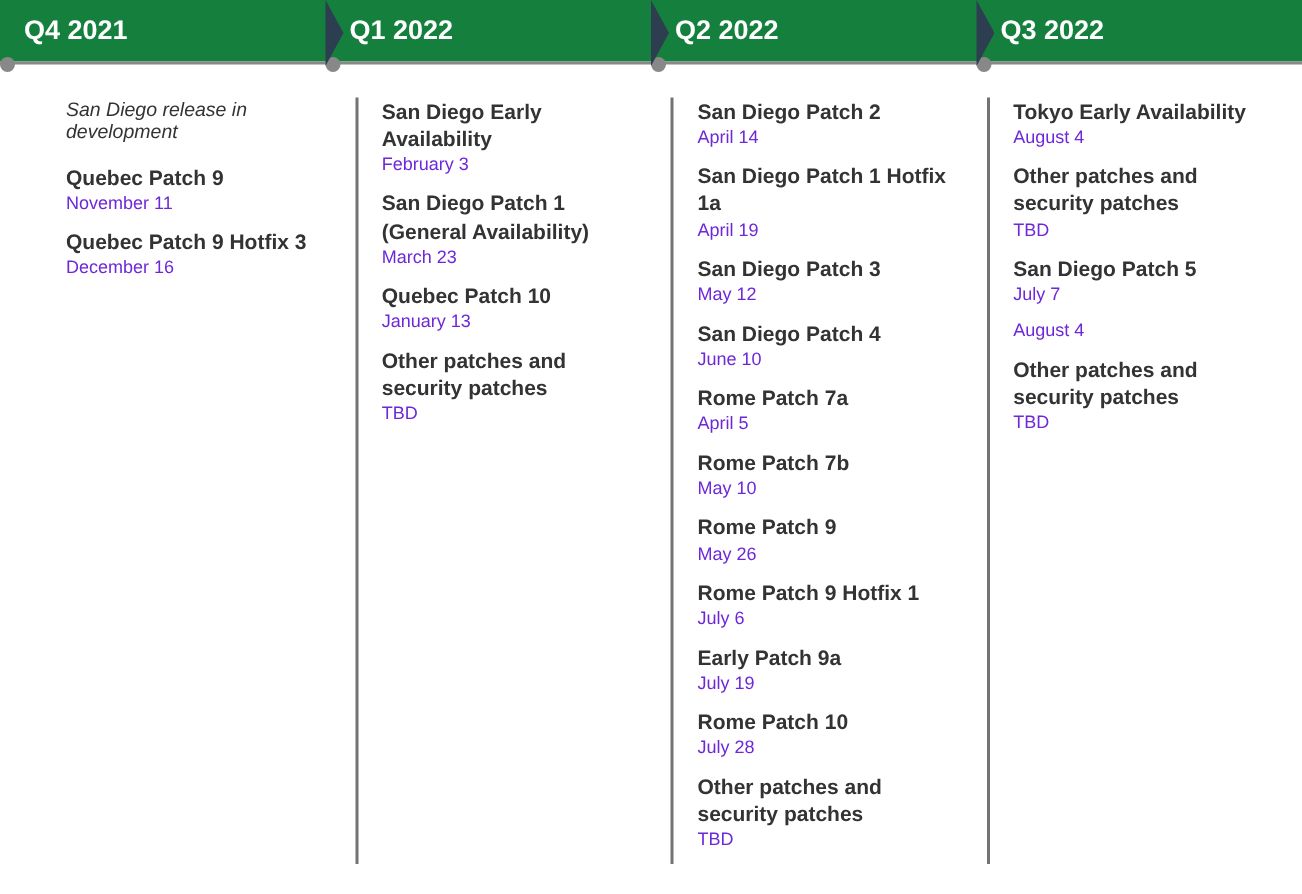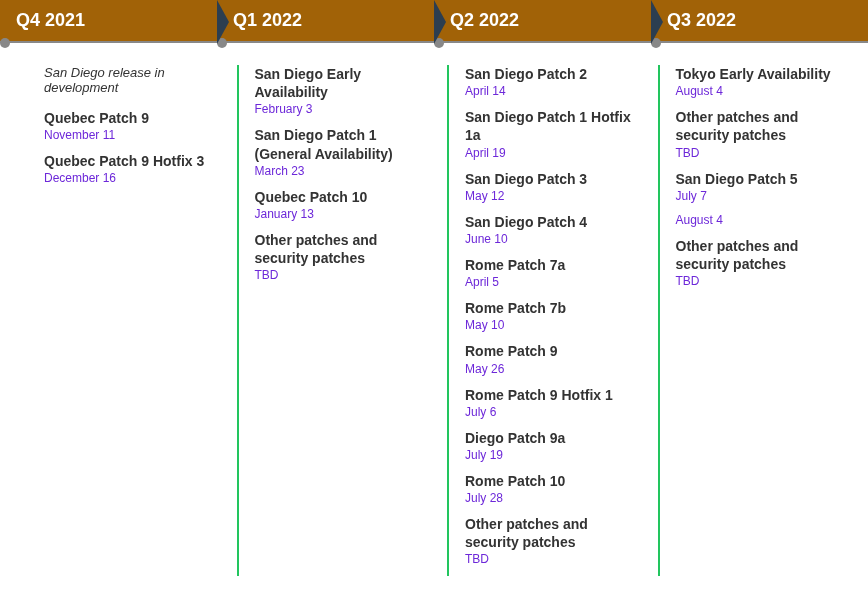--- a/index.html
+++ b/index.html
@@ -14,21 +14,21 @@
     .timeline-container {
       display: flex;
       flex-direction: column;
       width: 868px;
     }
 
     
     .header-row {
       display: flex;
       width: 100%;
-      background: #a16207;
+      background: #15803d;
     }
 
     .header-cell {
       flex: 1;
       padding: 10px 16px;
       color: #fff;
       font-size: 18px;
       font-weight: bold;
       position: relative;
     }
@@ -80,21 +80,21 @@
       display: flex;
       width: 100%;
       padding-top: 14px;
     }
 
     .content-col {
       flex: 1;
       padding: 0 16px;
       font-size: 13px;
       color: #333;
-      border-left: 2px solid #22c55e;
+      border-left: 2px solid #737373;
       position: relative;
     }
 
     .content-col:first-child {
       border-left: none;
       padding-left: 44px;
     }
 
     .entry {
       margin-bottom: 10px;
@@ -216,21 +216,21 @@
       </div>
       <div class="entry">
         <div class="entry-title">Rome Patch 9</div>
         <div class="entry-date">May 26</div>
       </div>
       <div class="entry">
         <div class="entry-title">Rome Patch 9 Hotfix 1</div>
         <div class="entry-date">July 6</div>
       </div>
       <div class="entry">
-        <div class="entry-title">Diego Patch 9a</div>
+        <div class="entry-title">Early Patch 9a</div>
         <div class="entry-date">July 19</div>
       </div>
       <div class="entry">
         <div class="entry-title">Rome Patch 10</div>
         <div class="entry-date">July 28</div>
       </div>
       <div class="entry">
         <div class="entry-title">Other patches and security patches</div>
         <div class="entry-date">TBD</div>
       </div>

